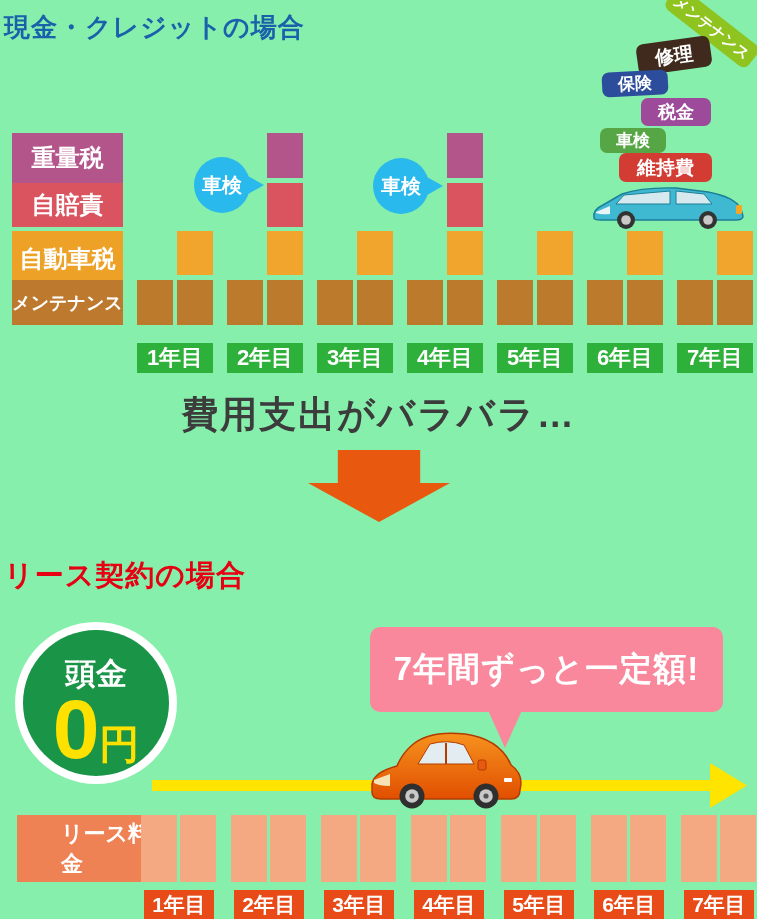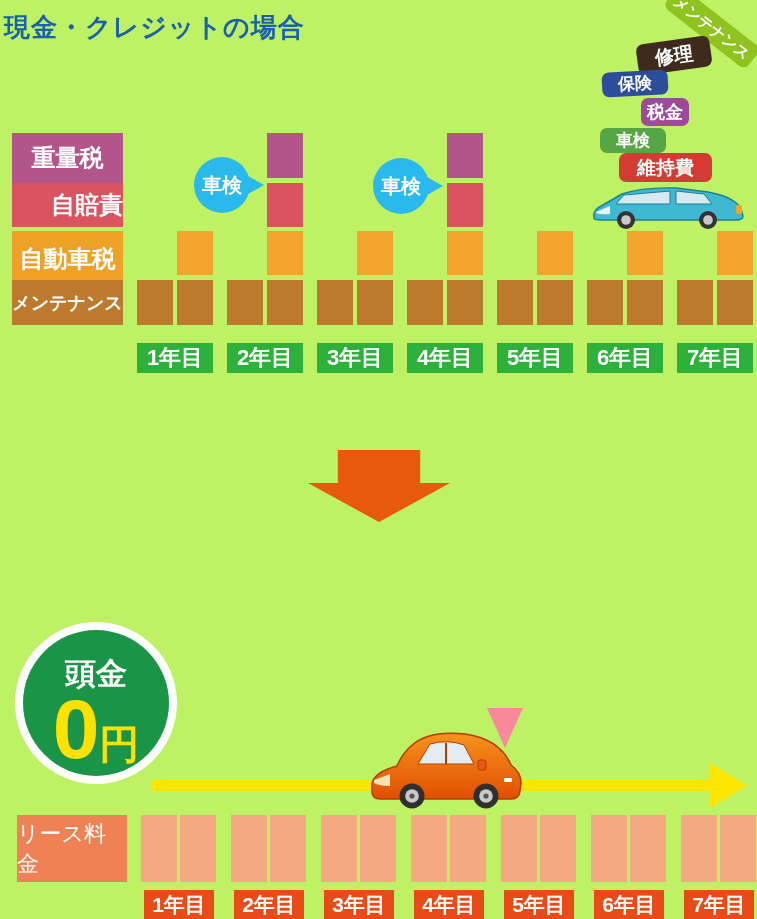--- a/index.html
+++ b/index.html
@@ -1,35 +1,35 @@
 <!DOCTYPE html>
 <html><head>
 <meta charset="utf-8">
 <style>
   html,body{margin:0;padding:0;background:#fff;}
   .canvas{
-    position:relative;width:757px;height:919px;background:#bef264;overflow:hidden;
+    position:relative;width:757px;height:919px;background:#86efac;overflow:hidden;
     font-family:"Liberation Sans","DejaVu Sans",sans-serif;
   }
   .abs{position:absolute;}
   
   .cash-title{left:4px;top:10px;font-size:26px;font-weight:bold;color:#1a61ac;letter-spacing:1px;}
   .lease-title{left:4px;top:556px;font-size:29px;font-weight:bold;color:#e60012;letter-spacing:1px;}
   
   .tag{color:#fff;font-weight:bold;text-align:center;border-radius:7px;line-height:1;display:flex;align-items:center;justify-content:center;}
   .tag-maint {left:660px;top:14px;width:104px;height:27px;background:#8fc31f;font-size:15px;transform:rotate(38deg);}
   .tag-repair{left:637px;top:40px;width:74px;height:31px;background:#3f2a1d;font-size:19px;transform:rotate(-8deg);}
   .tag-ins   {left:602px;top:71px;width:66px;height:25px;background:#2c4d9b;font-size:17px;transform:rotate(-3deg);}
-  .tag-tax   {left:641px;top:98px;width:48px;height:28px;background:#9c4a99;font-size:18px;}
+  .tag-tax   {left:641px;top:98px;width:70px;height:28px;background:#9c4a99;font-size:18px;}
   .tag-insp  {left:600px;top:128px;width:66px;height:25px;background:#57a645;font-size:17px;}
   .tag-upkeep{left:619px;top:153px;width:93px;height:29px;background:#d23c33;font-size:19px;}
   
   .rowlab{left:12px;width:111px;color:#fff;font-weight:bold;text-align:center;display:flex;align-items:center;justify-content:center;}
   .rowlab1{top:133px;height:50px;background:#b3548b;font-size:24px;}
-  .rowlab2{top:183px;height:44px;background:#d9545f;font-size:24px;justify-content:flex-end;}
+  .rowlab2{top:183px;height:44px;background:#d9545f;font-size:24px;}
   .rowlab3{top:231px;height:56px;background:#eda227;font-size:24px;}
   .rowlab4{top:280px;height:45px;background:#bd7a2e;font-size:18px;}
   
   .tbar{position:absolute;width:36px;}
   .row1{top:133px;height:45px;background:#b3548b;}
   .row2{top:183px;height:44px;background:#d9545f;}
   .row3{top:231px;height:44px;background:#f2a52d;}
   .row4{top:280px;height:45px;background:#bc7a2c;}
   
   .ylab{position:absolute;top:343px;width:76px;height:30px;background:#2eb13a;color:#fff;
@@ -58,21 +58,21 @@
   .badge-amount{color:#ffe100;font-size:84px;font-weight:bold;}
   .badge-unit{color:#ffe100;font-size:40px;font-weight:bold;padding-bottom:6px;}
   .ok-text{left:186px;top:690px;font-size:34px;font-weight:bold;color:#3f3f3f;letter-spacing:2px;}
   
   .pink-bubble{left:370px;top:627px;width:353px;height:85px;background:#f9889d;border-radius:10px;
         color:#fff;font-size:33px;font-weight:bold;display:flex;align-items:center;justify-content:center;letter-spacing:1px;}
   .pink-tail{left:487px;top:708px;width:0;height:0;
         border-left:18px solid transparent;border-right:18px solid transparent;border-top:40px solid #f9889d;}
   
   .fee-label{left:17px;top:815px;width:110px;height:67px;background:#ef8254;color:#fff;
-        font-size:22px;font-weight:normal;display:flex;align-items:center;}
+        font-size:22px;font-weight:bold;display:flex;align-items:center;padding-left:44px;}
   .lbar{position:absolute;top:815px;width:36px;height:67px;background:#f5a983;}
   
   .car-teal{left:588px;top:184px;width:160px;height:46px;}
   .car-orange{left:366px;top:726px;width:162px;height:86px;}
 </style>
 </head>
 <body>
 
 <div class="canvas">
 
@@ -159,37 +159,42 @@
     </div>
 
   <div class="ylab" style="left:137px">1年目</div>
   <div class="ylab" style="left:227px">2年目</div>
   <div class="ylab" style="left:317px">3年目</div>
   <div class="ylab" style="left:407px">4年目</div>
   <div class="ylab" style="left:497px">5年目</div>
   <div class="ylab" style="left:587px">6年目</div>
   <div class="ylab" style="left:677px">7年目</div>
 
+  <div class="abs caption">費用支出がバラバラ…</div>
 
   <div class="abs down-arrow"></div>
 
+  <div class="abs lease-title">リース契約の場合</div>
 
   <div class="abs yline"></div>
   <div class="abs yhead"></div>
 
   <div class="abs badge-outer">
     <div class="abs badge-inner" style="left:8px;top:8px">
       <div class="badge-label">頭金</div>
       <div class="badge-amountline">
         <span class="badge-amount">0</span>
         <span class="badge-unit">円</span>
       </div>
     </div>
   </div>
 
+  <div class="abs pink-bubble">
+      <span>7年間ずっと一定額!</span>
+    </div>
   <div class="abs pink-tail"></div>
 
   <svg class="abs car-orange" viewBox="0 0 162 86">
     <defs>
       <linearGradient id="ocar" x1="0" y1="0" x2="0" y2="1">
         <stop offset="0" stop-color="#f6921e"></stop>
           <stop offset="1" stop-color="#e14f00"></stop>
       </linearGradient>
     </defs>
     <path d="M154 64 Q158 48 145 39 Q134 13 99 8 Q62 4 45 20 Q36 28 31 40 Q8 46 6 58 L6 66 Q6 73 15 73 L145 73 Q154 73 154 64 Z" fill="url(#ocar)" stroke="#b23c00" stroke-width="1.5"></path>

